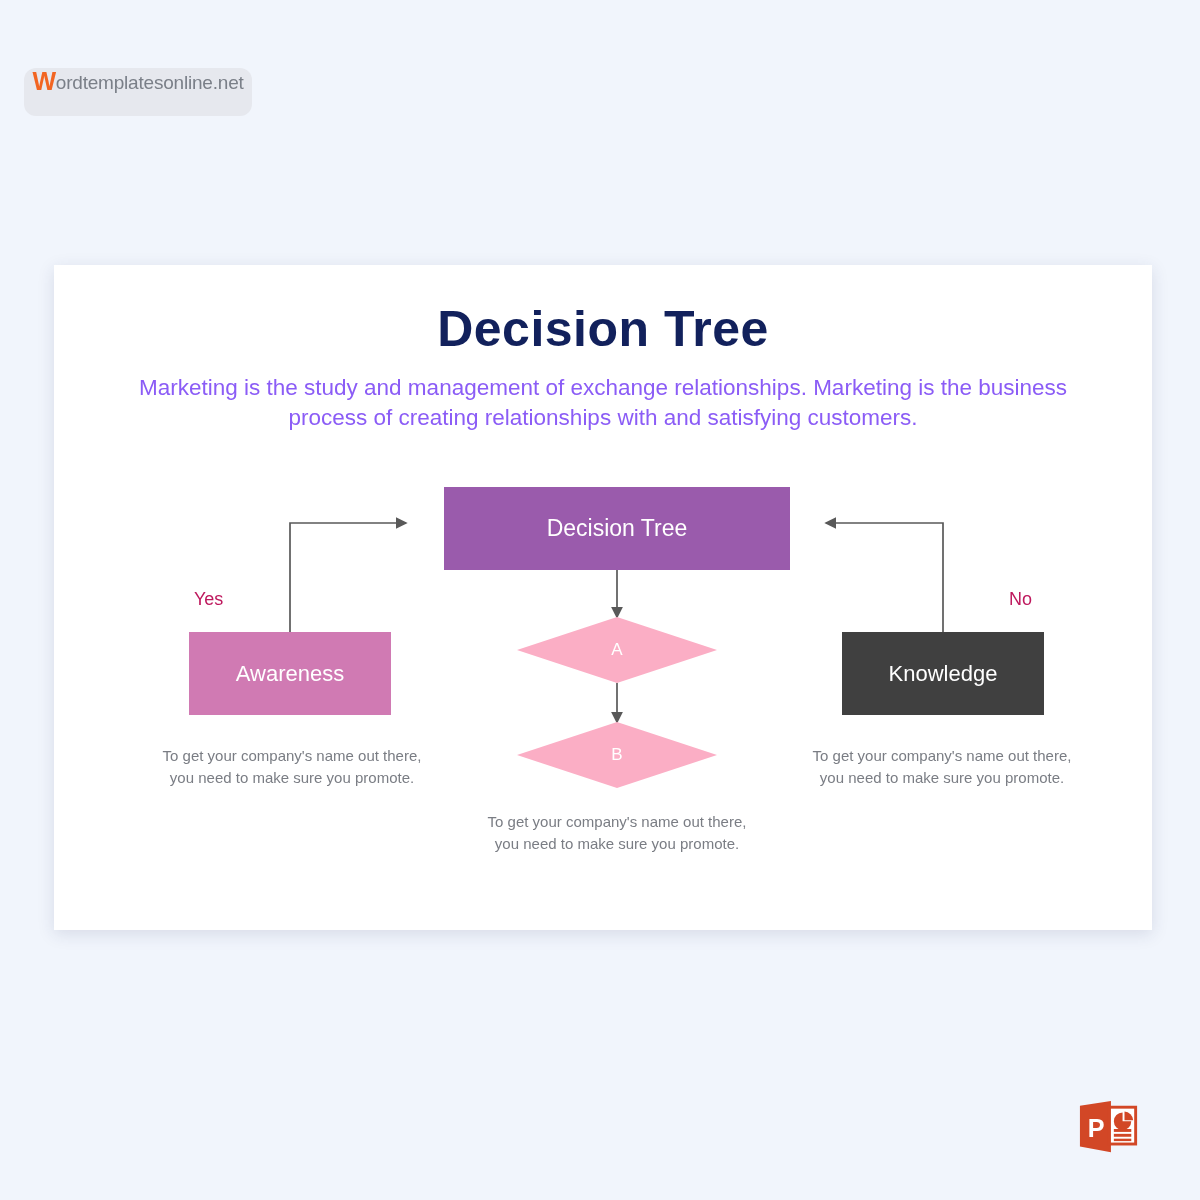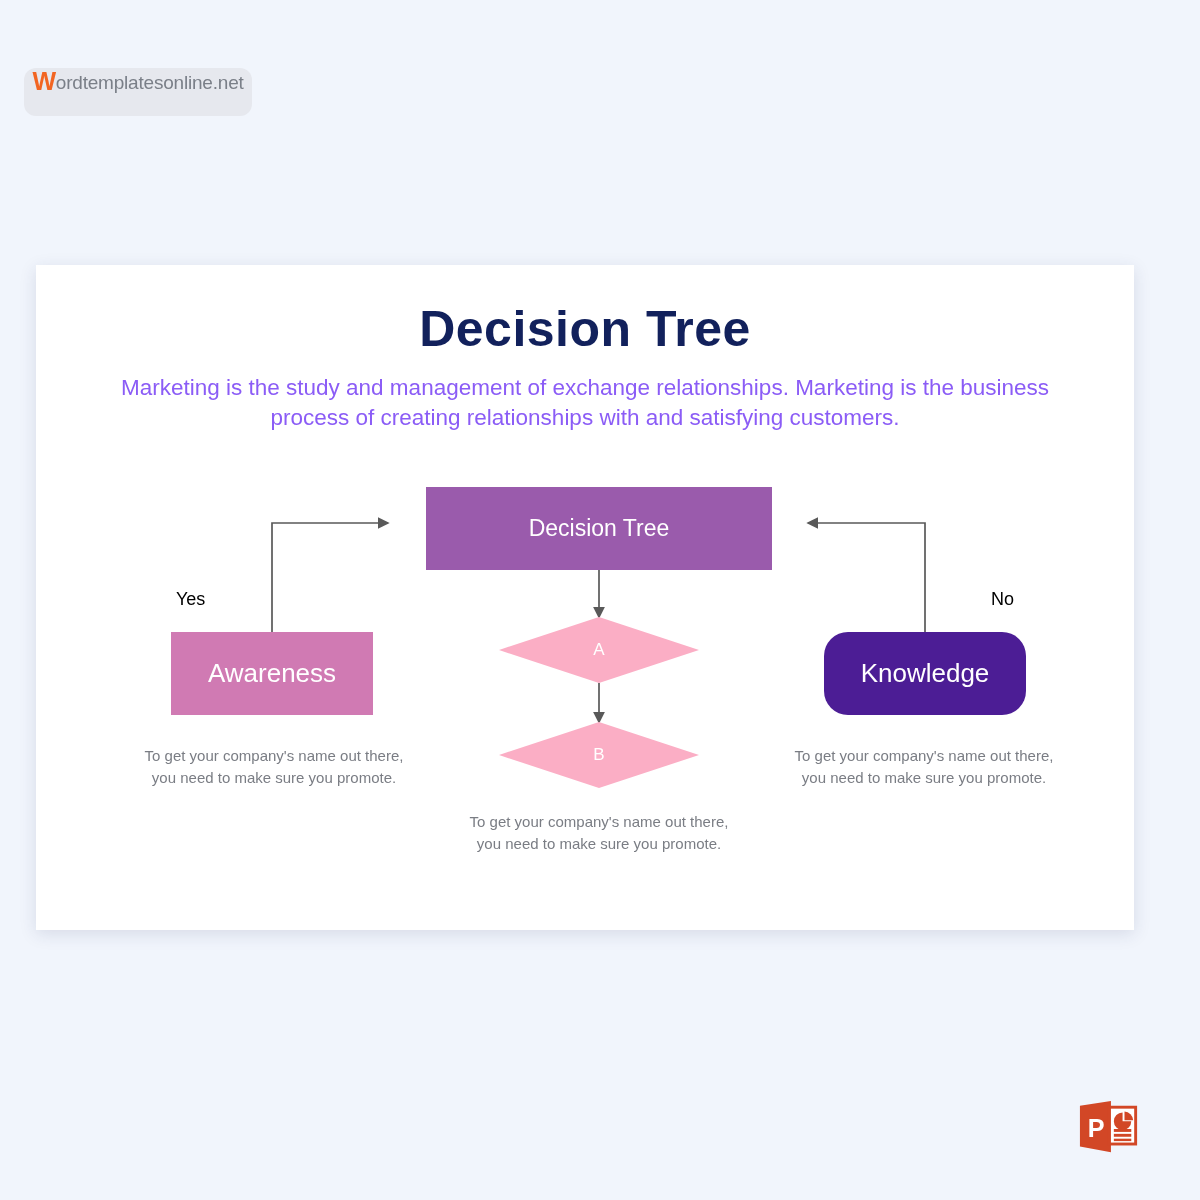--- a/index.html
+++ b/index.html
@@ -40,21 +40,21 @@
     font-weight: bold;
     font-size: 25px;
     line-height: 1;
     position: relative;
     top: 1px;
   }
 
   
   #slide {
     position: absolute;
-    left: 36px;
+    left: 54px;
     top: 265px;
     width: 1098px;
     height: 665px;
     background: #ffffff;
     box-shadow: 0 4px 16px rgba(40, 50, 90, 0.13);
   }
 
   #slide-title {
     position: absolute;
     left: 0;
@@ -79,21 +79,21 @@
     color: #8b5cf6;
   }
 
   
   .node-box {
     position: absolute;
     display: flex;
     align-items: center;
     justify-content: center;
     color: #ffffff;
-    font-size: 26px;
+    font-size: 22px;
   }
   #node-root {
     left: 390px;
     top: 222px;
     width: 346px;
     height: 83px;
     background: #9a5bac;
     font-size: 23px;
   }
   #node-awareness {
@@ -101,22 +101,21 @@
     top: 367px;
     width: 202px;
     height: 83px;
     background: #d07ab3;
   }
   #node-knowledge {
     left: 788px;
     top: 367px;
     width: 202px;
     height: 83px;
-    background: #4c1d95;
-    border-radius: 24px;
+    background: #404040;
   }
 
   
   .diamond {
     position: absolute;
     width: 200px;
     height: 66px;
     background: #fbaec5;
     clip-path: polygon(50% 0, 100% 50%, 50% 100%, 0 50%);
     display: flex;
@@ -126,21 +125,21 @@
     font-size: 17px;
   }
   #diamond-a { left: 513px; top: 613px; }
   #diamond-b { left: 513px; top: 718px; }
   
 
   
   .edge-label {
     position: absolute;
     font-size: 18px;
-    color: #000000;
+    color: #be185d;
   }
   #label-yes { left: 140px; top: 324px; }
   #label-no  { left: 955px; top: 324px; }
 
   
   .caption {
     position: absolute;
     text-align: center;
     font-size: 15px;
     line-height: 1.45;

